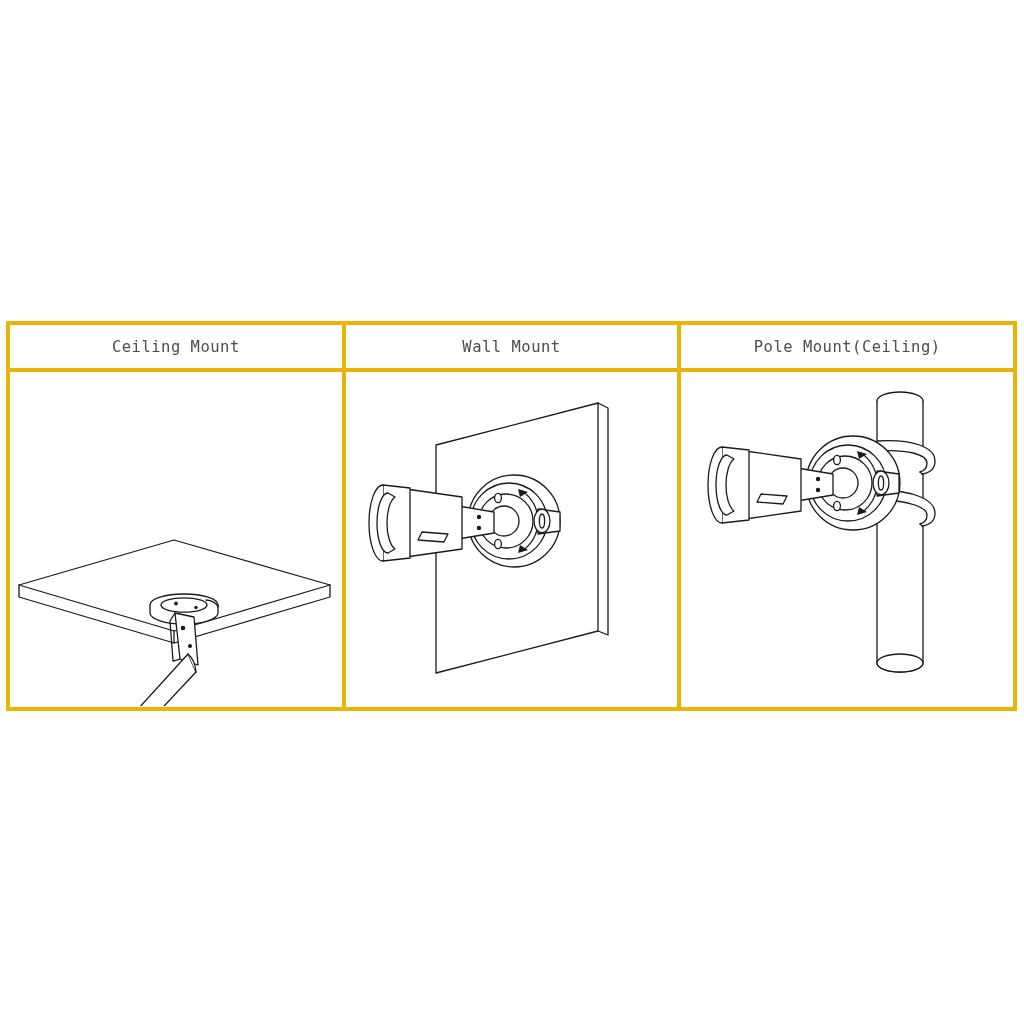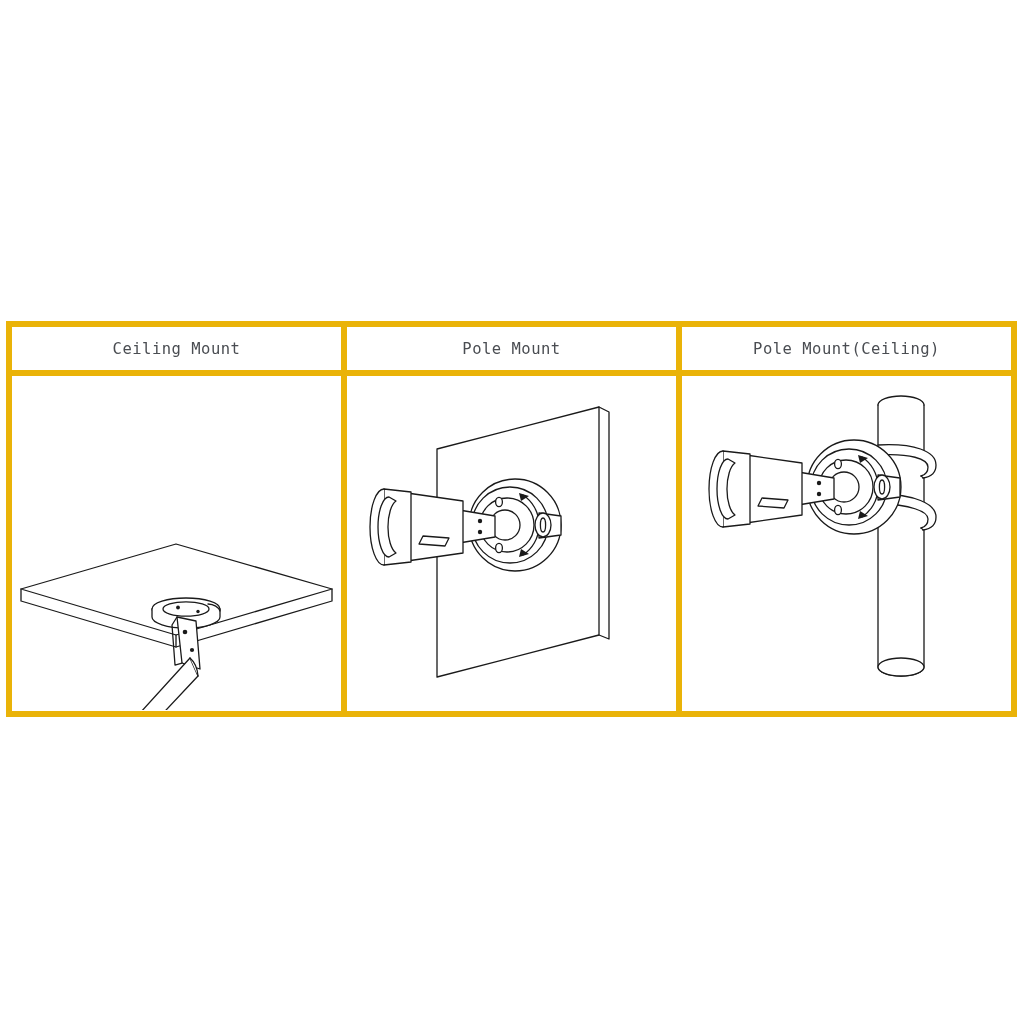--- a/index.html
+++ b/index.html
@@ -17,21 +17,21 @@
   #mount-table {
     position: absolute;
     left: 6px;
     top: 321px;
     width: 1011px;
     height: 382px;
     border-collapse: collapse;
     table-layout: fixed;
   }
   #mount-table td, #mount-table th {
-    border: 6px solid #eab308;
+    border: 4px solid #eab308;
     padding: 0;
     margin: 0;
   }
   .hdr-cell {
     height: 43px;
     text-align: center;
     vertical-align: middle;
     font-weight: normal;
     background: #ffffff;
   }
@@ -56,21 +56,21 @@
 </head>
 <body>
 
 <table id="mount-table">
   <thead>
     <tr>
       <th class="hdr-cell">
         <span class="hdr-label">Ceiling Mount</span>
       </th>
       <th class="hdr-cell">
-        <span class="hdr-label">Pole Mount</span>
+        <span class="hdr-label">Wall Mount</span>
       </th>
       <th class="hdr-cell">
         <span class="hdr-label">Pole Mount(Ceiling)</span>
       </th>
     </tr>
   </thead>
   <tbody>
     <tr>
 
       <td class="fig-cell">

